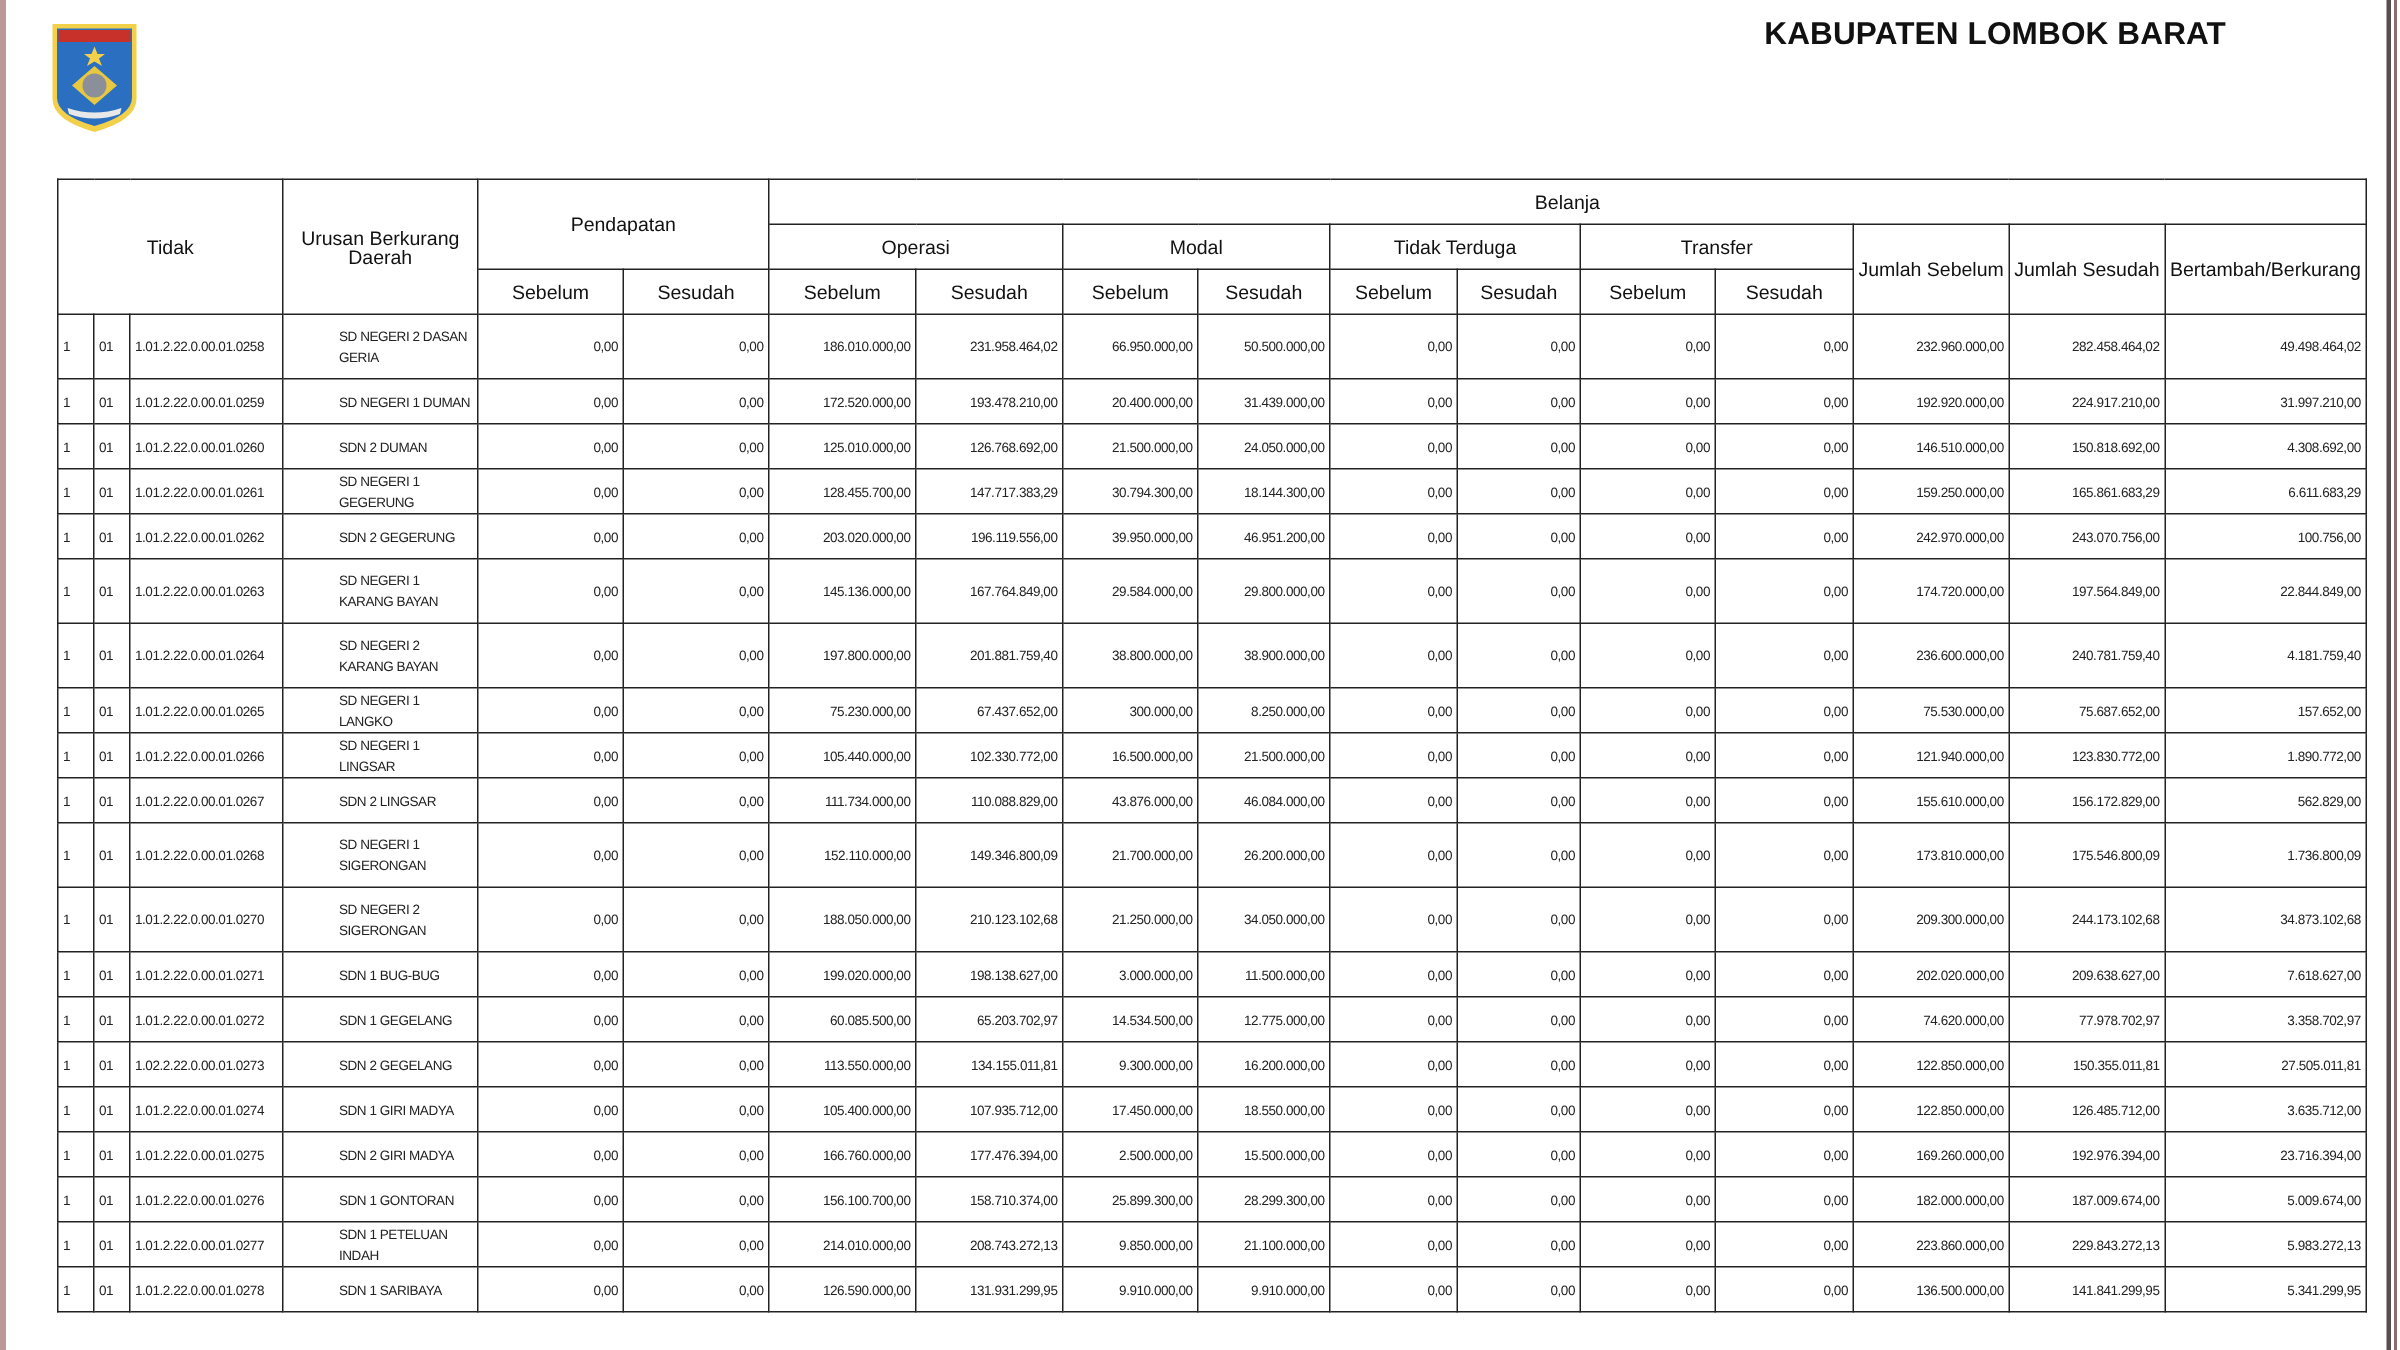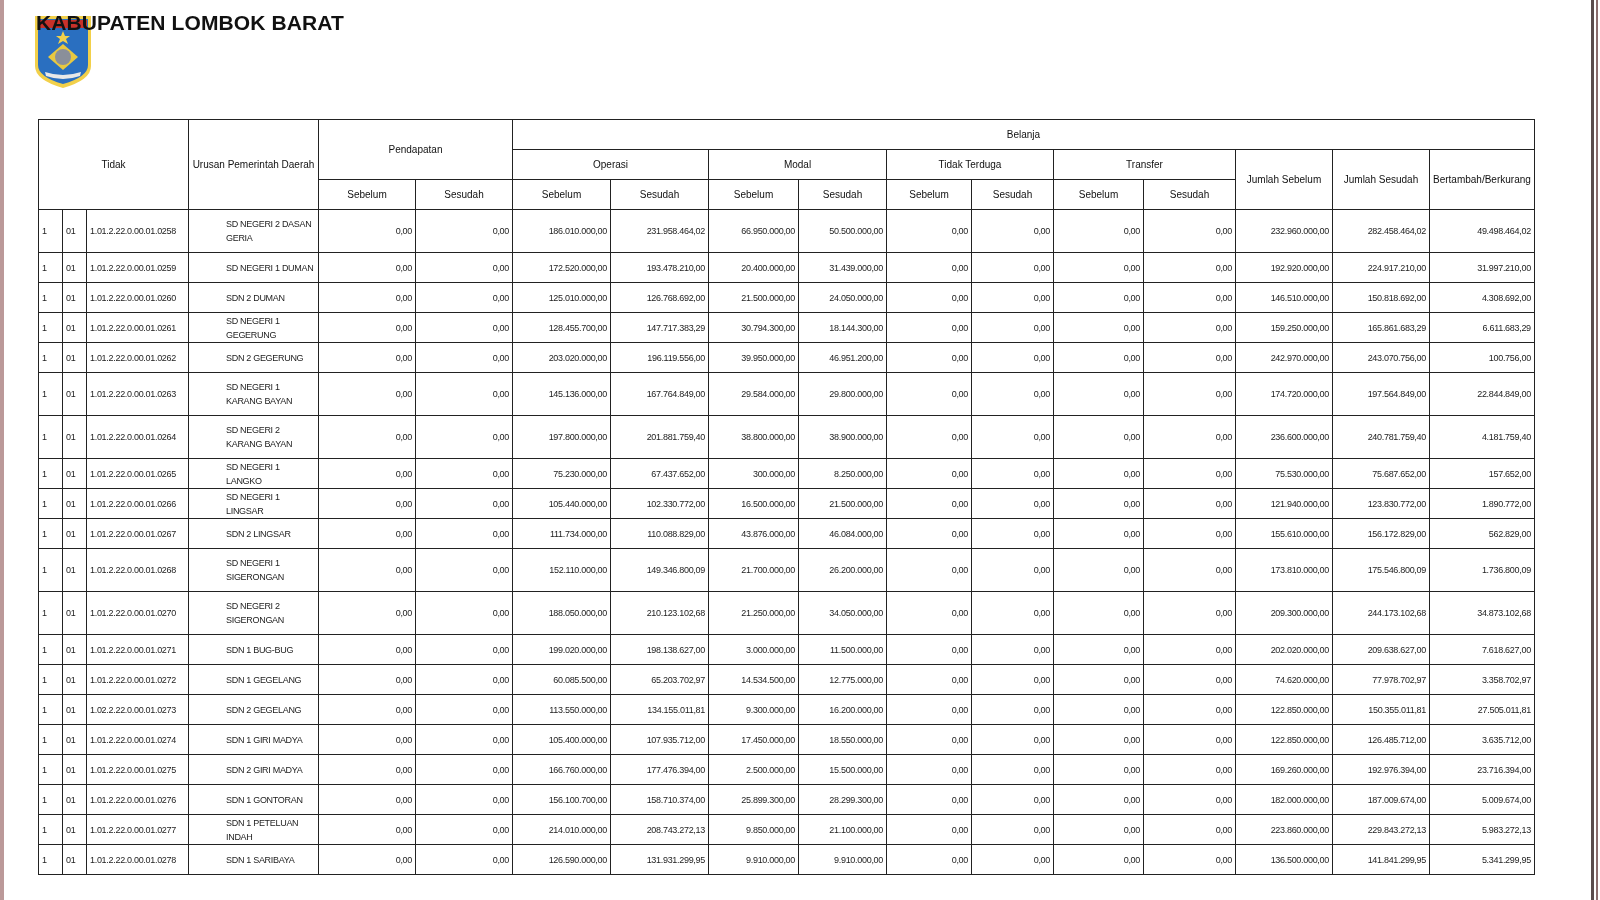--- a/index.html
+++ b/index.html
@@ -1,28 +1,28 @@
 <!DOCTYPE html>
 <html><head>
 <meta charset="utf-8">
 <style>
   html, body { margin:0; padding:0; background:#ffffff; }
   body { width:1600px; height:900px; overflow:hidden; position:relative; font-family:"Liberation Sans", sans-serif; color:#111; }
   .page-left-border { position:absolute; left:0; top:0; width:4px; height:900px; background:#b99; }
   .page-right-border { position:absolute; left:1591px; top:0; width:3px; height:900px; background:#5a4d4d; }
   .page-right-border2 { position:absolute; left:1596px; top:0; width:2px; height:900px; background:#8a6d6d; }
   .logo { position:absolute; left:33px; top:14px; width:60px; height:76px; }
-  .title-block { position:absolute; left:0; top:6px; width:1484px; text-align:left; }
+  .title-block { position:absolute; left:0; top:6px; width:1484px; text-align:right; }
   .title-line { font-weight:bold; font-size:21px; line-height:33px; color:#111; letter-spacing:0.1px; }
   .title-line.l1 { margin-left:36px; }
   .title-line.l2 { margin-left:36px; }
   .title-line.l3 { margin-left:36px; }
   table.apbd { position:absolute; left:38px; top:119px; border-collapse:collapse; table-layout:fixed; font-size:9px; }
   table.apbd th, table.apbd td { border:1.5px solid #222; padding:0 3px; overflow:hidden; white-space:nowrap; }
-  table.apbd th { font-weight:normal; font-size:10px; text-align:center; height:29px; }
+  table.apbd th { font-weight:normal; font-size:13px; text-align:center; height:29px; }
   table.apbd td { height:29px; font-size:9px; letter-spacing:-0.3px; color:#222; }
   table.apbd td.num { text-align:right; }
   table.apbd td.name { white-space:normal; line-height:14px; text-transform:uppercase;padding-left:37px; }
   table.apbd tr.tall td { height:42px; }
   th.wrap { white-space:normal !important; line-height:13px; }
 </style>
 </head>
 <body>
 
 <div class="page-left-border"></div>
@@ -59,21 +59,21 @@
       <col style="width:82px">
     <col style="width:90px">
       <col style="width:92px">
     <col style="width:97px">
       <col style="width:97px">
       <col style="width:104px">
   </colgroup>
   <thead>
     <tr>
       <th colspan="3" rowspan="3">Tidak</th>
-      <th rowspan="3" class="wrap">Urusan Pemerintah Daerah</th>
+      <th rowspan="3" class="wrap">Urusan Berkurang Daerah</th>
       <th colspan="2" rowspan="2">Pendapatan</th>
       <th colspan="11">Belanja</th>
     </tr>
     <tr>
       <th colspan="2">Operasi</th>
       <th colspan="2">Modal</th>
       <th colspan="2">Tidak Terduga</th>
       <th colspan="2">Transfer</th>
       <th rowspan="2">Jumlah Sebelum</th>
       <th rowspan="2">Jumlah Sesudah</th>

